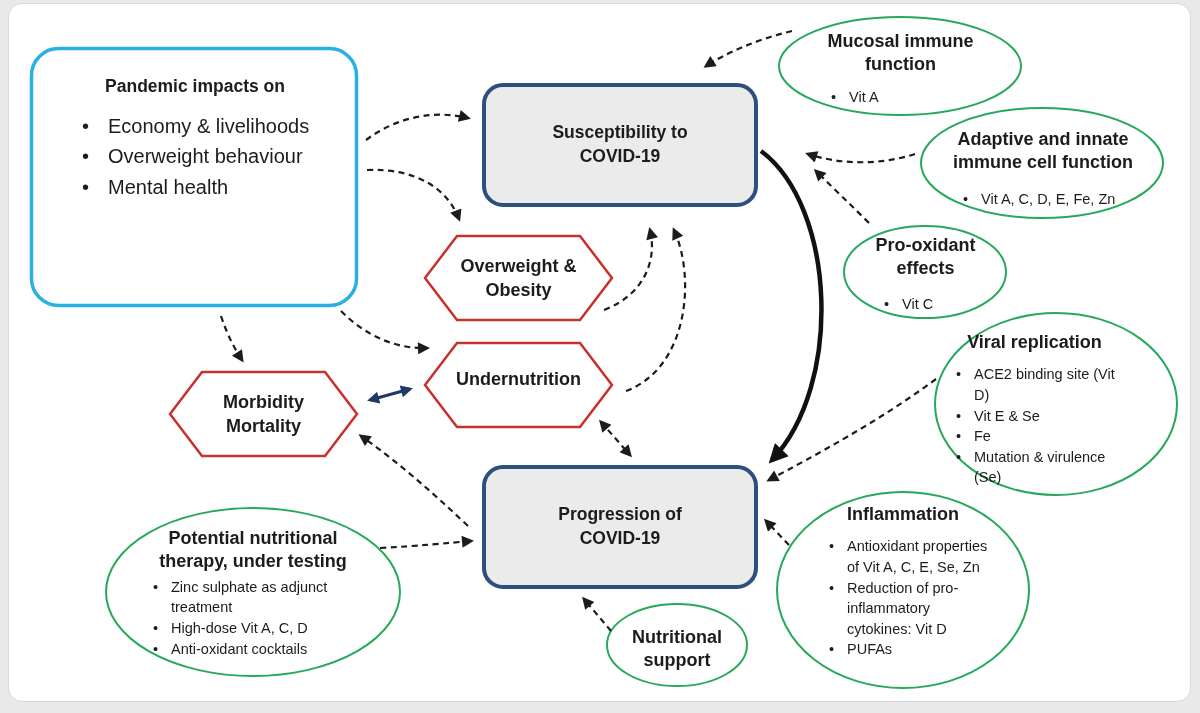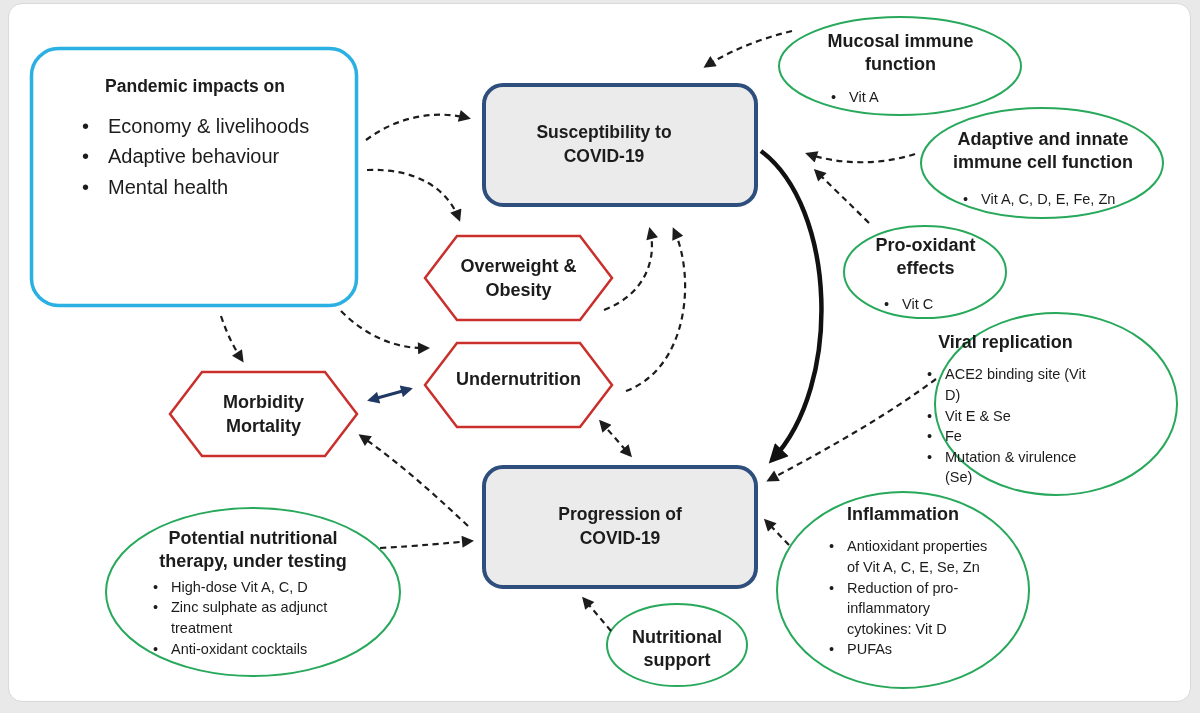--- a/index.html
+++ b/index.html
@@ -78,26 +78,26 @@
 
     <path d="M 761,151 C 836,207 843,385 772,460" fill="none" stroke="#111111" stroke-width="4.5" marker-end="url(#aht)"></path>
 
     <path d="M 370,400 L 410,389" fill="none" stroke="#1f3864" stroke-width="3" marker-start="url(#ahb)" marker-end="url(#ahb)"></path>
   </svg>
 
   <div class="txt" style="left:38px;top:52px;width:314px;">
     <div class="pan-title">Pandemic impacts on</div>
     <ul class="pan-list">
         <li>Economy &amp; livelihoods</li>
-        <li>Adaptive behaviour</li>
+        <li>Overweight behaviour</li>
         <li>Mental health</li>
       </ul>
   </div>
 
-  <div class="txt boxlabel" style="left:468px;top:85px;width:272px;height:120px;">Susceptibility to
+  <div class="txt boxlabel" style="left:484px;top:85px;width:272px;height:120px;">Susceptibility to
 COVID-19</div>
   <div class="txt boxlabel" style="left:484px;top:467px;width:272px;height:120px;">Progression of
 COVID-19</div>
 
   <div class="txt hexlabel" style="left:425px;top:236px;width:187px;height:84px;">Overweight &amp;
 Obesity</div>
   <div class="txt hexlabel" style="left:425px;top:343px;width:187px;height:72px;">Undernutrition</div>
   <div class="txt hexlabel" style="left:170px;top:372px;width:187px;height:84px;">Morbidity
 Mortality</div>
 
@@ -118,21 +118,21 @@
   </div>
 
   <div class="txt" style="left:853px;top:234px;width:145px;">
     <div class="etitle">Pro-oxidant
 effects</div>
     <ul class="elist" style="margin-left:26px;margin-top:13px;">
         <li>Vit C</li>
       </ul>
   </div>
 
-  <div class="txt" style="left:908px;top:331px;width:195px;">
+  <div class="txt" style="left:937px;top:331px;width:195px;">
     <div class="etitle">Viral replication</div>
     <ul class="elist" style="margin-left:14px;">
         <li>ACE2 binding site (Vit D)</li>
         <li>Vit E &amp; Se</li>
         <li>Fe</li>
         <li>Mutation &amp; virulence (Se)</li>
       </ul>
   </div>
 
   <div class="txt" style="left:808px;top:503px;width:190px;">
@@ -141,22 +141,22 @@
         <li>Antioxidant properties of Vit A, C, E, Se, Zn</li>
         <li>Reduction of pro-inflammatory cytokines: Vit D</li>
         <li>PUFAs</li>
       </ul>
   </div>
 
   <div class="txt" style="left:118px;top:527px;width:270px;">
     <div class="etitle">Potential nutritional
 therapy, under testing</div>
     <ul class="elist" style="margin-left:30px;margin-top:3px;">
+        <li>Zinc sulphate as adjunct treatment</li>
         <li>High-dose Vit A, C, D</li>
-        <li>Zinc sulphate as adjunct treatment</li>
         <li>Anti-oxidant cocktails</li>
       </ul>
   </div>
 
   <div class="txt" style="left:612px;top:626px;width:130px;">
     <div class="etitle">Nutritional
 support</div>
   </div>
 </div>
 

